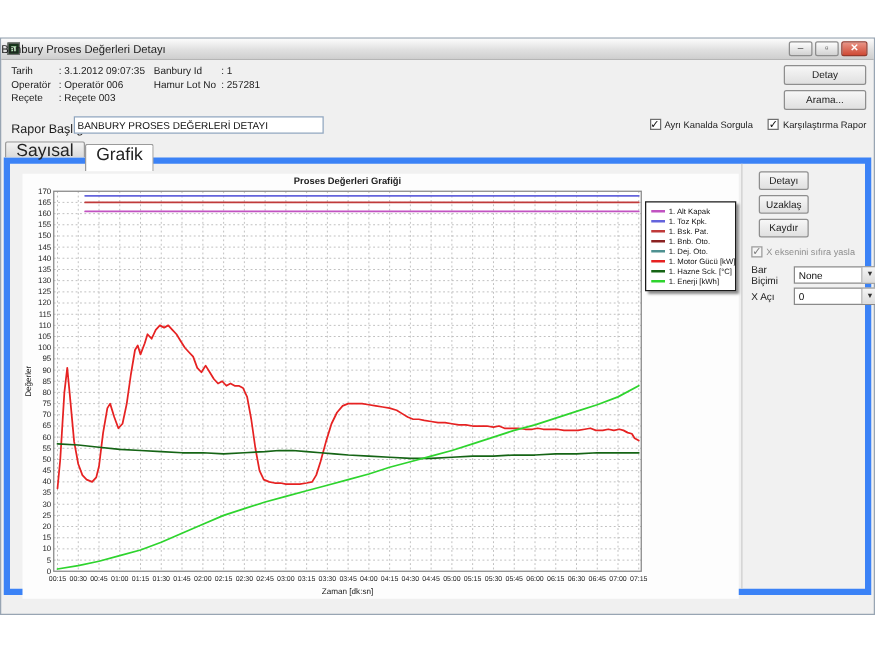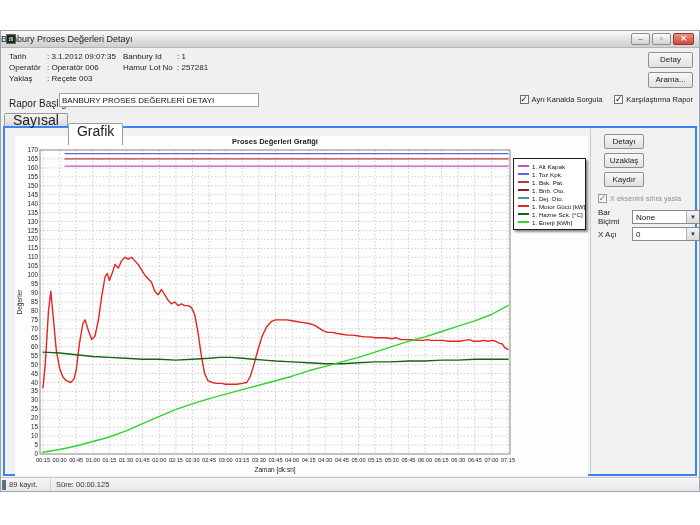--- a/index.html
+++ b/index.html
@@ -16,37 +16,37 @@
   .winbtns{position:absolute;right:5px;top:2px;display:flex;gap:2px}
   .wbtn{width:19px;height:12px;border:1px solid #8d8d8d;border-radius:2px;background:linear-gradient(#fdfdfd,#d2d2d2);font-size:8px;line-height:10px;text-align:center;color:#444}
   .wbtn.close{width:21px;background:linear-gradient(#e99486,#cf4a35);color:#fff;border-color:#93392c;font-weight:bold}
 
   
   .info{position:absolute;top:19px;left:0;right:0;height:42px;font-size:8px;color:#1c1c1c}
   .info span{position:absolute;white-space:nowrap}
   .row1{top:2px}.row2{top:13px}.row3{top:24px}
   .c-l1{left:8px}.c-v1{left:46px}.c-l2{left:122px}.c-v2{left:176px}
   .btn{background:linear-gradient(#f7f7f7,#e0e0e0);border:1px solid #8e8e8e;border-radius:2px;font-size:8px;color:#222;text-align:center}
-  #btn-detay,#btn-arama{position:absolute;right:6px;width:45px;height:16px;line-height:14px}
+  #btn-detay,#btn-arama{position:absolute;right:6px;width:66px;height:16px;line-height:14px}
   #btn-detay{top:21px}#btn-arama{top:41px}
 
   
   .report{position:absolute;top:60px;left:0;right:0;height:20px}
   .report .rlab{position:absolute;left:8px;top:7px;font-size:10px;color:#1c1c1c;white-space:nowrap}
   .report input{position:absolute;left:58px;top:2px;width:200px;height:14px;border:1px solid #8ea4bd;background:#fff;font-size:8px;font-family:"Liberation Sans",sans-serif;padding:0 2px;color:#111}
   .cbgroup{position:absolute;right:6px;top:4px;display:flex;gap:12px;align-items:center}
   .cb-item{display:flex;align-items:center;font-size:7.5px;color:#1c1c1c;white-space:nowrap}
   .cb{width:9px;height:9px;border:1px solid #6f6f6f;background:#fff;display:inline-flex;align-items:center;justify-content:center;margin-right:3px;flex:none}
   .cb .mark{font-size:9px;line-height:1;color:#111;margin-top:-1px}
 
   
   .tabs{position:absolute;top:80px;left:3px;display:flex;z-index:2}
   .tab{padding:0 8px;font-size:14px;color:#222;background:linear-gradient(#f3f3f3,#d9d9d9);border:1px solid #9b9b9b;border-bottom:none;border-radius:2px 2px 0 0;height:13px;line-height:13px;margin-top:2px}
-  .tab.active{background:#fff;height:22px;line-height:15px;margin-top:12px;z-index:3}
-  .tabpanel{position:absolute;top:95px;left:2px;right:2px;bottom:15px;border:2px solid #3b82f6;background:#f1f1f1}
+  .tab.active{background:#fff;height:22px;line-height:15px;margin-top:4px;z-index:3}
+  .tabpanel{position:absolute;top:95px;left:2px;right:2px;bottom:15px;border:5px solid #3b82f6;background:#f1f1f1}
   .divider{position:absolute;left:585px;top:0;bottom:0;width:1px;background:#cdcdcd}
 
   
   #chart-wrap{position:absolute;left:10px;top:8px;width:573px;height:340px;background:#fdfdfd}
   #chart-svg{display:block}
   #chart-svg text{font-family:"Liberation Sans",sans-serif}
   #chart-legend{position:absolute;left:498px;top:22px;width:73px;background:#fff;border:1px solid #1a1a1a;box-shadow:2px 2px 2px rgba(0,0,0,.45);padding:3px 2px 3px 4px}
   .lg-row{display:flex;align-items:center;height:8px}
   .lg-sw{width:11px;height:2px;margin-right:3px;flex:none}
   .lg-tx{font-size:6.2px;color:#111;white-space:nowrap}
@@ -87,21 +87,21 @@
 
   <div class="info">
     <span class="row1 c-l1">Tarih</span>
     <span class="row1 c-v1">: 3.1.2012 09:07:35</span>
     <span class="row1 c-l2">Banbury Id</span>
     <span class="row1 c-v2">: 1</span>
     <span class="row2 c-l1">Operatör</span>
     <span class="row2 c-v1">: Operatör 006</span>
     <span class="row2 c-l2">Hamur Lot No</span>
     <span class="row2 c-v2">: 257281</span>
-    <span class="row3 c-l1">Yaklaş</span>
+    <span class="row3 c-l1">Reçete</span>
     <span class="row3 c-v1">: Reçete 003</span>
   </div>
   <button class="btn" id="btn-detay">Detay</button>
   <button class="btn" id="btn-arama">Arama...</button>
 
   <div class="report">
     <span class="rlab">Rapor Başlığı</span>
     <input type="text" value="BANBURY PROSES DEĞERLERİ DETAYI" style="">
     <span class="cbgroup">
       <span class="cb-item">
@@ -322,21 +322,14 @@
       <span class="fieldrow" id="row-angle">
         <span class="flab">X Açı</span>
         <span class="select">
           <span>0</span>
           <span class="sel-btn">▼</span>
         </span>
       </span>
     </div>
   </div>
 
-  <div class="statusbar">
-    <span class="grip"></span>
-    <span class="seg1">
-        <span>89 kayıt.</span>
-      </span>
-    <span class="seg2">Süre: 00:00.125</span>
-  </div>
 
 </div>
 
 </body></html>

